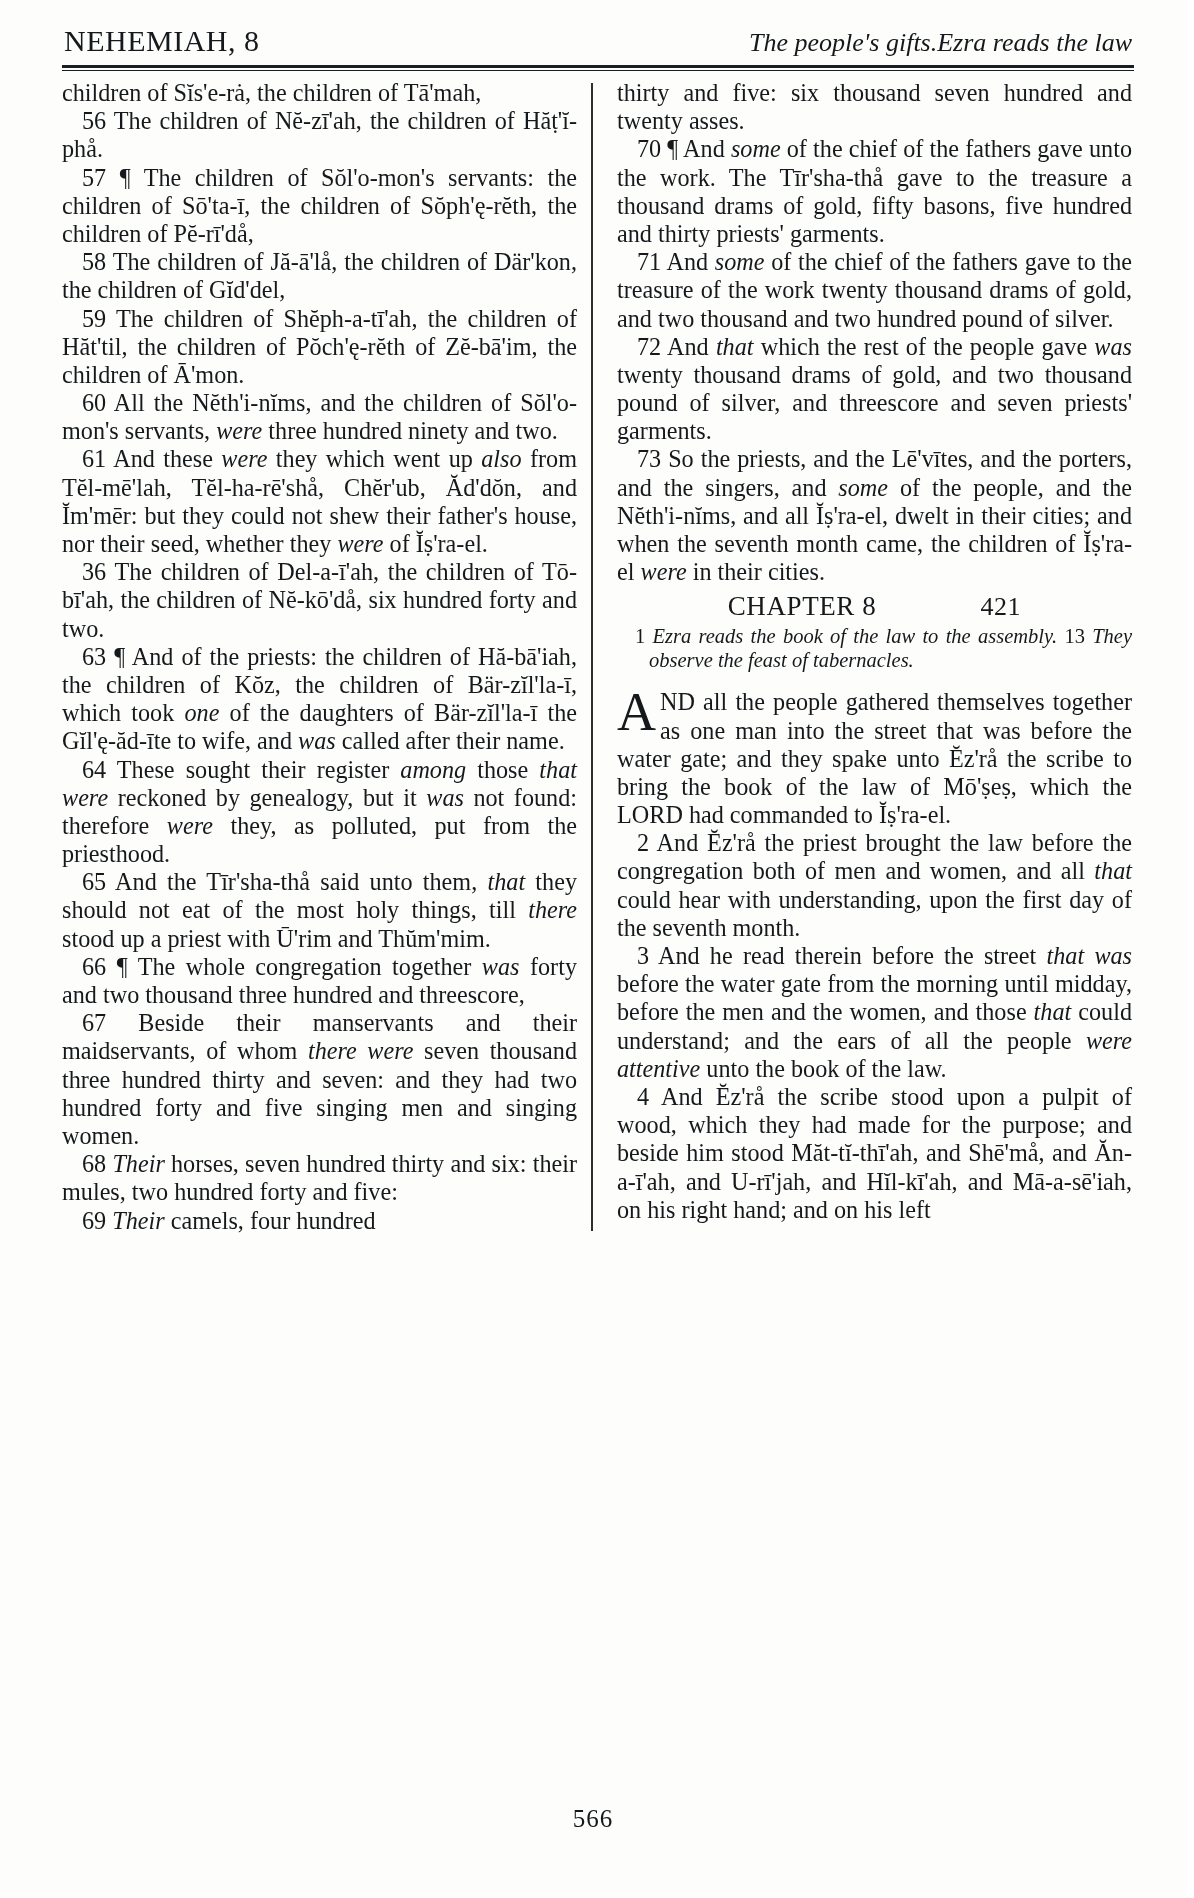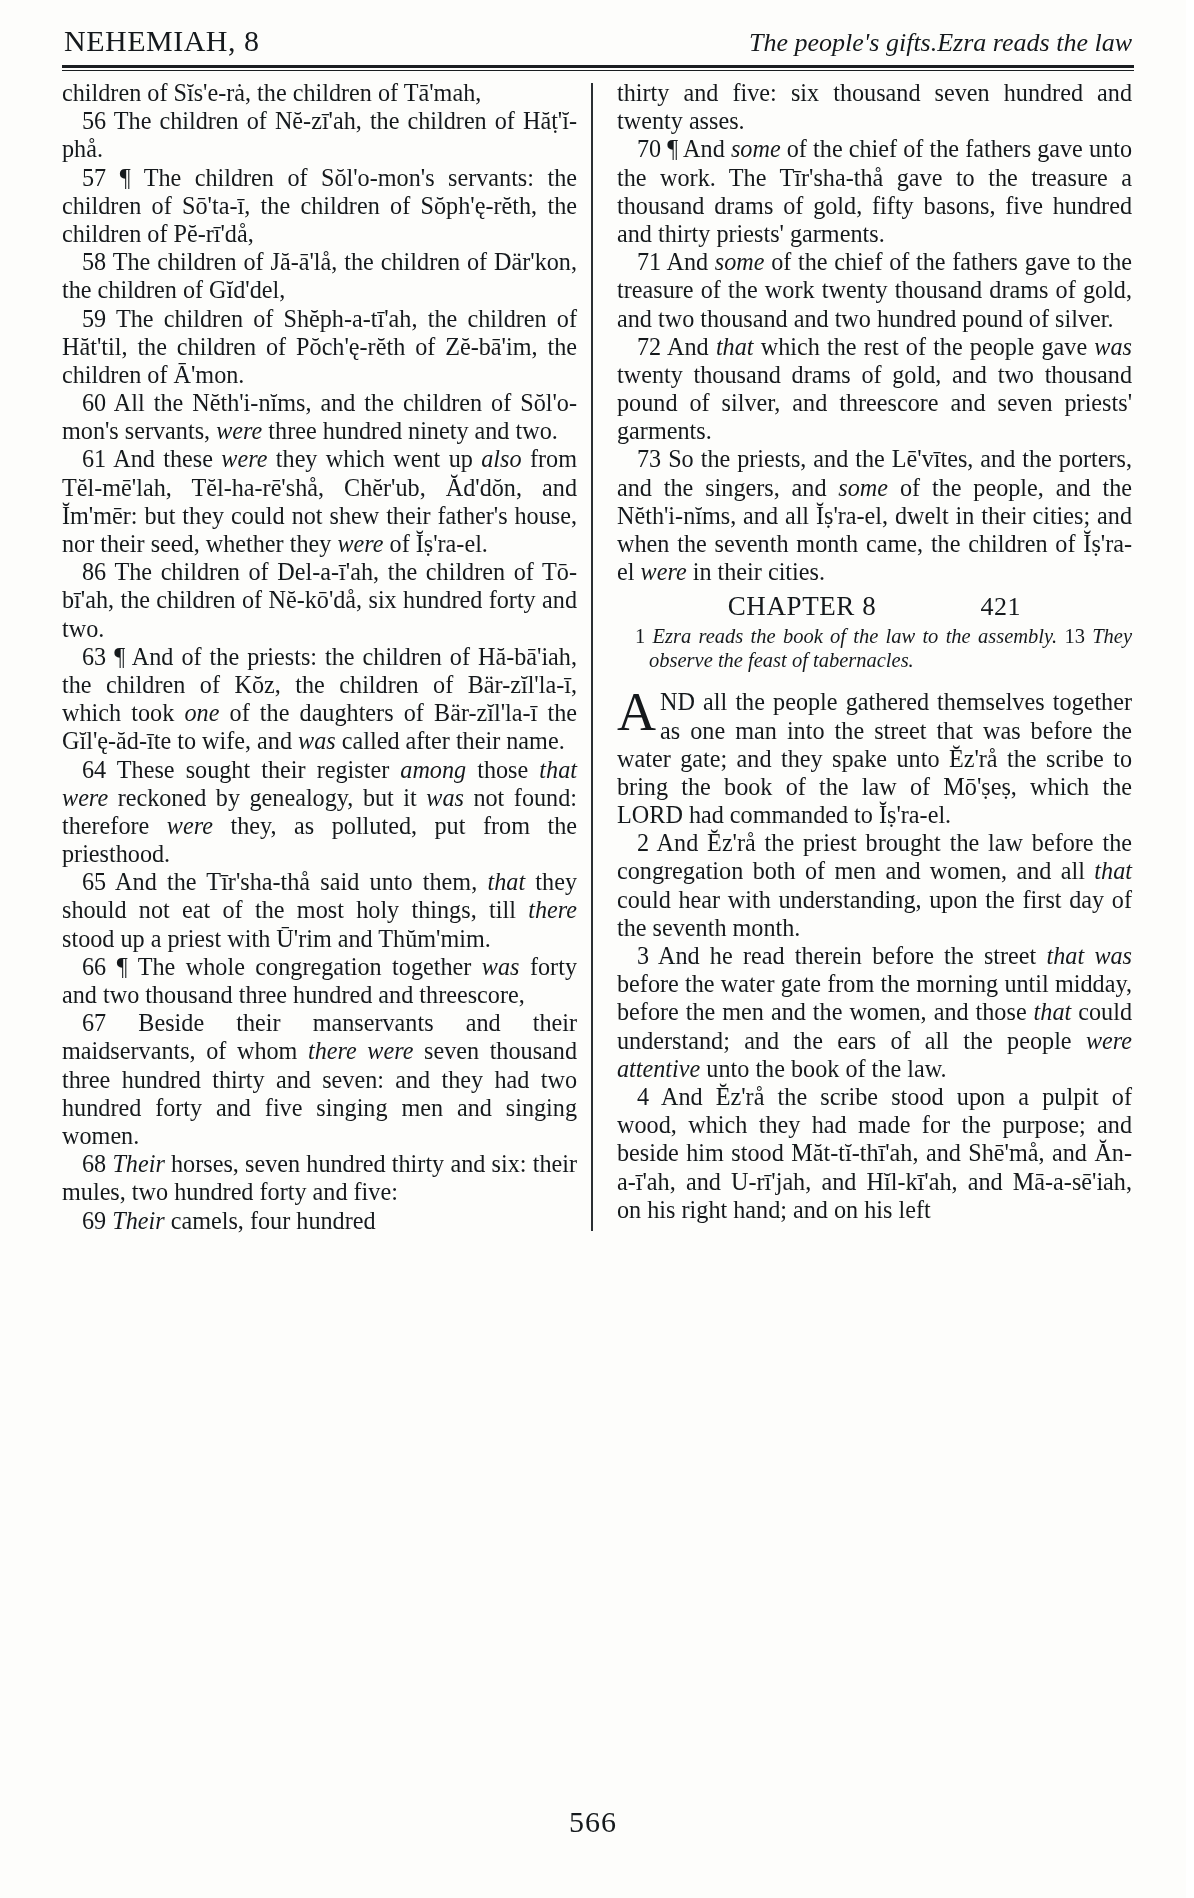--- a/index.html
+++ b/index.html
@@ -122,21 +122,21 @@
     padding: 2px 4px 0 0;
     font-family: "Liberation Serif", serif;
   }
   
   .folio {
     position: absolute;
     left: 0;
     right: 0;
     top: 1805px;
     text-align: center;
-    font-size: 30px;
+    font-size: 25px;
     letter-spacing: 1px;
   }
 </style>
 </head>
 <body>
 
 <div class="page">
   <div class="content">
 
     <div class="runhead">
@@ -153,21 +153,21 @@
       <div class="col-divider"></div>
 
       <div class="col col-left">
         <p class="v cont">children of Sĭs'e-rȧ, the children of Tā'mah,</p>
         <p class="v">56 The children of Nĕ-zī'ah, the children of Hăṭ'ĭ-phå.</p>
         <p class="v">57 ¶ The children of Sŏl'o-mon's servants: the children of Sō'ta-ī, the children of Sŏph'ę-rĕth, the children of Pĕ-rī'då,</p>
         <p class="v">58 The children of Jă-ā'lå, the children of Där'kon, the children of Gĭd'del,</p>
         <p class="v">59 The children of Shĕph-a-tī'ah, the children of Hăt'til, the children of Pŏch'ę-rĕth of Zĕ-bā'im, the children of Ā'mon.</p>
         <p class="v"><span>60 All the Nĕth'i-nĭms, and the children of Sŏl'o-mon's servants, <i>were</i> three hundred ninety and two.</span></p>
         <p class="v"><span>61 And these <i>were</i> they which went up <i>also</i> from Tĕl-mē'lah, Tĕl-ha-rē'shå, Chĕr'ub, Ăd'dŏn, and Ĭm'mēr: but they could not shew their father's house, nor their seed, whether they <i>were</i> of Ĭṣ'ra-el.</span></p>
-        <p class="v">86 The children of Del-a-ī'ah, the children of Tō-bī'ah, the children of Nĕ-kō'då, six hundred forty and two.</p>
+        <p class="v">36 The children of Del-a-ī'ah, the children of Tō-bī'ah, the children of Nĕ-kō'då, six hundred forty and two.</p>
         <p class="v"><span>63 ¶ And of the priests: the children of Hă-bā'iah, the children of Kŏz, the children of Bär-zĭl'la-ī, which took <i>one</i> of the daughters of Bär-zĭl'la-ī the Gĭl'ę-ăd-īte to wife, and <i>was</i> called after their name.</span></p>
         <p class="v"><span>64 These sought their register <i>among</i> those <i>that</i> <i>were</i> reckoned by genealogy, but it <i>was</i> not found: therefore <i>were</i> they, as polluted, put from the priesthood.</span></p>
         <p class="v"><span>65 And the Tīr'sha-thå said unto them, <i>that</i> they should not eat of the most holy things, till <i>there</i> stood up a priest with Ū'rim and Thŭm'mim.</span></p>
         <p class="v"><span>66 ¶ The whole congregation together <i>was</i> forty and two thousand three hundred and threescore,</span></p>
         <p class="v"><span>67 Beside their manservants and their maidservants, of whom <i>there</i> <i>were</i> seven thousand three hundred thirty and seven: and they had two hundred forty and five singing men and singing women.</span></p>
         <p class="v"><span>68 <i>Their</i> horses, seven hundred thirty and six: their mules, two hundred forty and five:</span></p>
         <p class="v"><span>69 <i>Their</i> camels, four hundred</span></p>
       </div>
 
       <div class="col col-right">

